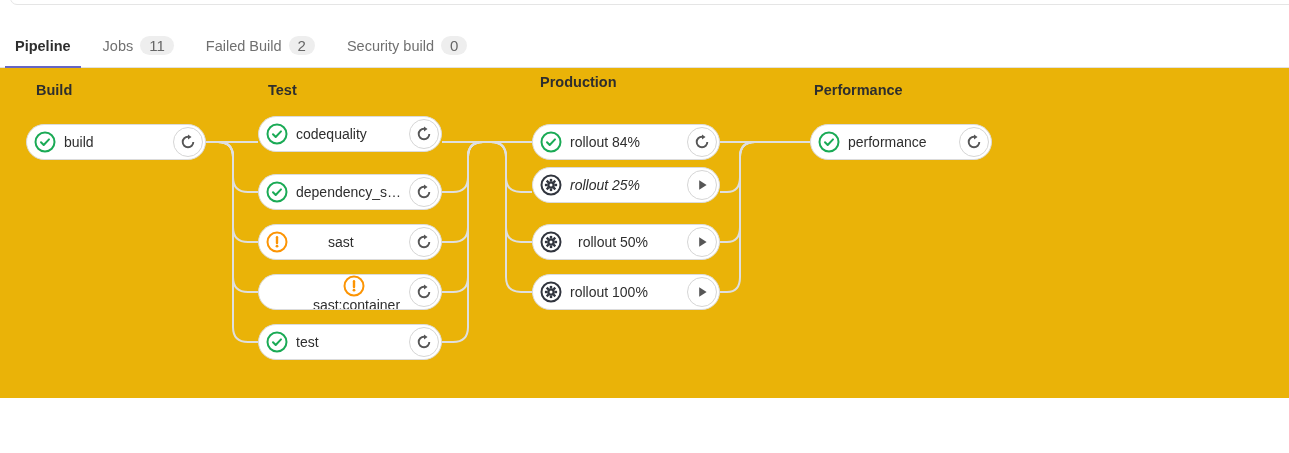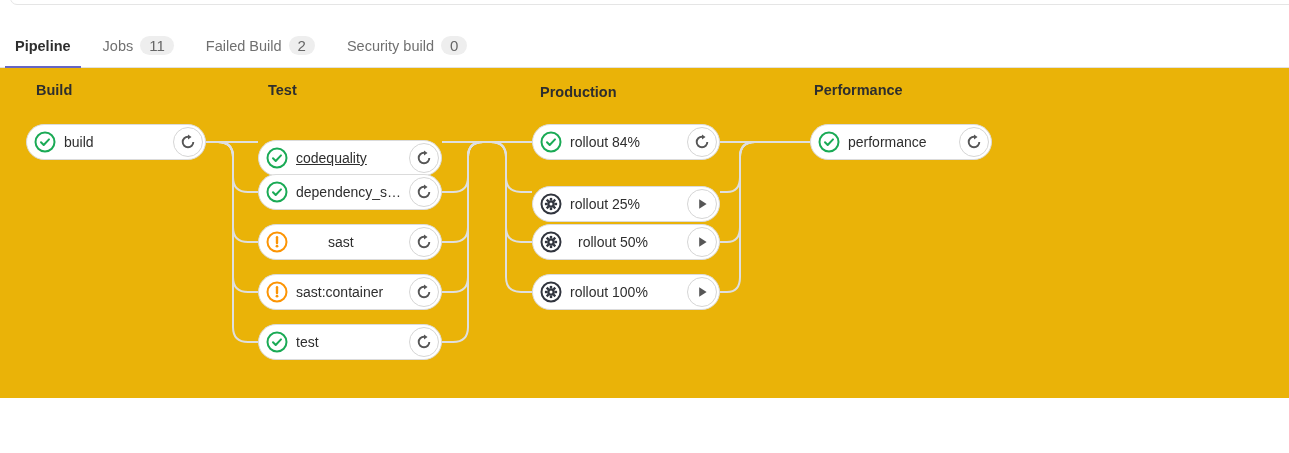--- a/index.html
+++ b/index.html
@@ -119,40 +119,40 @@
 
         <path d="M720 74 H810"></path>
         <path d="M720 124 L727 124 Q740 124 740 109 L740 89 Q740 74 755 74"></path>
         <path d="M720 174 L727 174 Q740 174 740 159 L740 89 Q740 74 755 74"></path>
         <path d="M720 224 L727 224 Q740 224 740 209 L740 89 Q740 74 755 74"></path>
       </g>
     </svg>
 
     <div class="stage-header" style="left:36px;top:14px;">Build</div>
     <div class="stage-header" style="left:268px;top:14px;">Test</div>
-    <div class="stage-header" style="left:540px;top:16px;">Production</div>
+    <div class="stage-header" style="left:540px;top:6px;">Production</div>
     <div class="stage-header" style="left:814px;top:14px;">Performance</div>
 
     <div class="job" style="left:26px;top:56px;width:180px;">
       <span class="status-icon">
         <svg viewBox="0 0 22 22" width="22" height="22">
             <circle cx="11" cy="11" r="9.5" fill="#fff" stroke="#1aaa55" stroke-width="2"></circle>
             <path d="M7 11.3 L9.7 14 L15 8.4" fill="none" stroke="#1aaa55" stroke-width="2" stroke-linecap="round" stroke-linejoin="round"></path>
           </svg>
       </span>
       <span class="job-label">build</span>
       <button class="action-btn">
         <svg viewBox="0 0 16 16" width="16" height="16">
             <path d="M8 2.7 a5.3 5.3 0 1 0 5.3 5.3" fill="none" stroke="#565656" stroke-width="1.9"></path>
             <path d="M8 0.4 L11.5 2.9 L8 5.4 Z" fill="#565656"></path>
           </svg>
       </button>
     </div>
 
-    <div class="job" style="left:258px;top:72px;width:184px;text-decoration:underline;">
+    <div class="job" style="left:258px;top:48px;width:184px;">
       <span class="status-icon">
         <svg viewBox="0 0 22 22" width="22" height="22">
             <circle cx="11" cy="11" r="9.5" fill="#fff" stroke="#1aaa55" stroke-width="2"></circle>
             <path d="M7 11.3 L9.7 14 L15 8.4" fill="none" stroke="#1aaa55" stroke-width="2" stroke-linecap="round" stroke-linejoin="round"></path>
           </svg>
       </span>
       <span class="job-label">codequality</span>
       <button class="action-btn">
         <svg viewBox="0 0 16 16" width="16" height="16">
             <path d="M8 2.7 a5.3 5.3 0 1 0 5.3 5.3" fill="none" stroke="#565656" stroke-width="1.9"></path>
@@ -187,21 +187,21 @@
       </span>
       <span class="job-label">sast</span>
       <button class="action-btn">
         <svg viewBox="0 0 16 16" width="16" height="16">
             <path d="M8 2.7 a5.3 5.3 0 1 0 5.3 5.3" fill="none" stroke="#565656" stroke-width="1.9"></path>
             <path d="M8 0.4 L11.5 2.9 L8 5.4 Z" fill="#565656"></path>
           </svg>
       </button>
     </div>
 
-    <div class="job" style="left:258px;top:206px;width:184px;">
+    <div class="job" style="left:258px;top:206px;width:184px;flex-direction:column;">
       <span class="status-icon">
         <svg viewBox="0 0 22 22" width="22" height="22">
             <circle cx="11" cy="11" r="9.5" fill="#fff" stroke="#fc9403" stroke-width="2"></circle>
             <path d="M11 6.2 L11 12" fill="none" stroke="#fc9403" stroke-width="2.4" stroke-linecap="round"></path>
             <circle cx="11" cy="15.2" r="1.4" fill="#fc9403"></circle>
           </svg>
       </span>
       <span class="job-label">sast:container</span>
       <button class="action-btn">
         <svg viewBox="0 0 16 16" width="16" height="16">
@@ -236,21 +236,21 @@
       </span>
       <span class="job-label">rollout 84%</span>
       <button class="action-btn">
         <svg viewBox="0 0 16 16" width="16" height="16">
             <path d="M8 2.7 a5.3 5.3 0 1 0 5.3 5.3" fill="none" stroke="#565656" stroke-width="1.9"></path>
             <path d="M8 0.4 L11.5 2.9 L8 5.4 Z" fill="#565656"></path>
           </svg>
       </button>
     </div>
 
-    <div class="job" style="left:532px;top:118px;width:188px;">
+    <div class="job" style="left:532px;top:99px;width:188px;font-style:italic;">
       <span class="status-icon">
         <svg viewBox="0 0 22 22" width="22" height="22">
             <circle cx="11" cy="11" r="9.5" fill="#fff" stroke="#31353e" stroke-width="2"></circle>
             <g stroke="#31353e" stroke-width="2.4">
               <path d="M11 4.9 L11 7.4"></path>
               <path d="M11 14.6 L11 17.1"></path>
               <path d="M4.9 11 L7.4 11"></path>
               <path d="M14.6 11 L17.1 11"></path>
               <path d="M6.7 6.7 L8.5 8.5"></path>
               <path d="M13.5 13.5 L15.3 15.3"></path>

